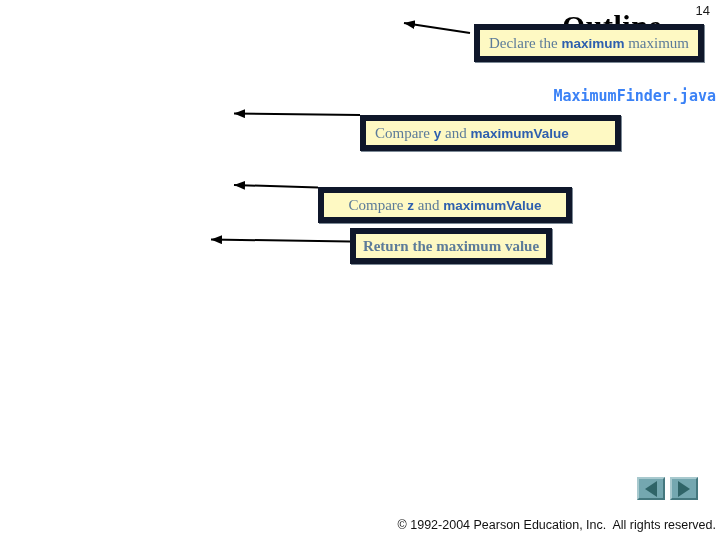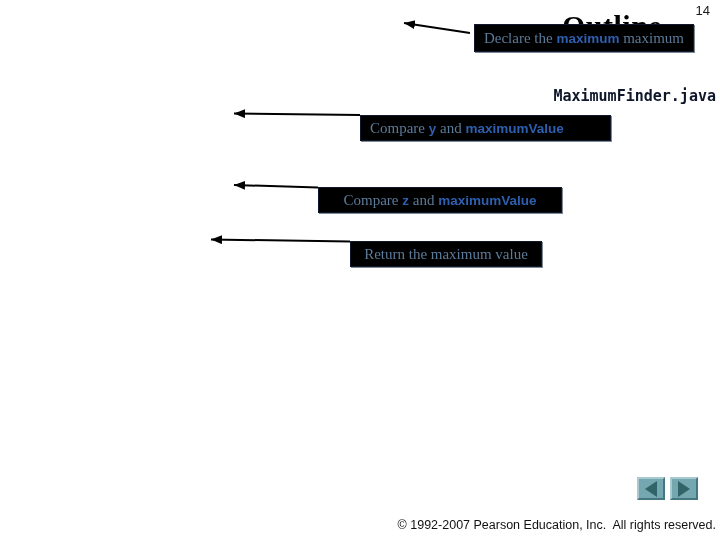--- a/index.html
+++ b/index.html
@@ -20,47 +20,47 @@
   }
   .outline-title{
     position:absolute;left:562px;top:9px;
     font-family:"Liberation Serif", serif;
     font-weight:bold;font-size:30px;color:#000;
     z-index:1;letter-spacing:0.5px;
   }
   .file-label{
     position:absolute;right:4px;top:87px;
     font-family:"DejaVu Sans Mono","Liberation Mono", monospace;
-    font-weight:bold;font-size:15px;color:#0f172a;z-index:1;
+    font-weight:bold;font-size:15px;color:#3b82f6;z-index:1;
   }
   .partial-text{
     position:absolute;left:597px;top:120px;
     font-family:"Liberation Serif", serif;
     font-size:17px;color:#111;z-index:1;
   }
   .callout{
     position:absolute;
-    background:#000000;
-    border:1px solid #0f172a;
+    background:#fef9c3;
+    border:6px solid #0f172a;
     box-shadow:1px 1px 0 #7d8a96;
     display:flex;align-items:center;justify-content:center;
     z-index:2;
     font-size:15px;color:#5c7b99;
     white-space:pre;
   }
   .callout .plain{white-space:pre;font-family:"Liberation Serif", serif;}
   .callout .code{
     white-space:pre;
     font-family:Liberation Sans, sans-serif;
     font-weight:bold;font-size:13.5px;color:#2e5fae;
   }
   .callout-1{left:474px;top:24px;width:218px;height:26px;}
   .callout-2{left:360px;top:115px;width:240px;height:24px;justify-content:flex-start;padding-left:9px;box-sizing:content-box;}
   .callout-3{left:318px;top:187px;width:242px;height:24px;}
-  .callout-4{left:350px;top:241px;width:190px;height:24px;}
+  .callout-4{left:350px;top:228px;width:190px;height:24px;font-weight:bold;}
 
   .nav-buttons{position:absolute;left:637px;top:477px;display:flex;gap:5px;z-index:3;}
   .nav-btn{
     width:28px;height:23px;
     background:#74a7b0;
     border-top:2px solid #a8c9ce;
     border-left:2px solid #a8c9ce;
     border-right:2px solid #44777e;
     border-bottom:2px solid #44777e;
     box-sizing:border-box;
@@ -129,15 +129,15 @@
 
   <div class="nav-buttons">
     <button class="nav-btn" aria-label="previous slide">
       <span class="tri-left"></span>
     </button>
     <button class="nav-btn" aria-label="next slide">
       <span class="tri-right"></span>
     </button>
   </div>
 
-  <div class="copyright">© 1992-2007 Pearson Education, Inc.  All rights reserved.</div>
+  <div class="copyright">© 1992-2004 Pearson Education, Inc.  All rights reserved.</div>
 
 </div>
 
 </body></html>

